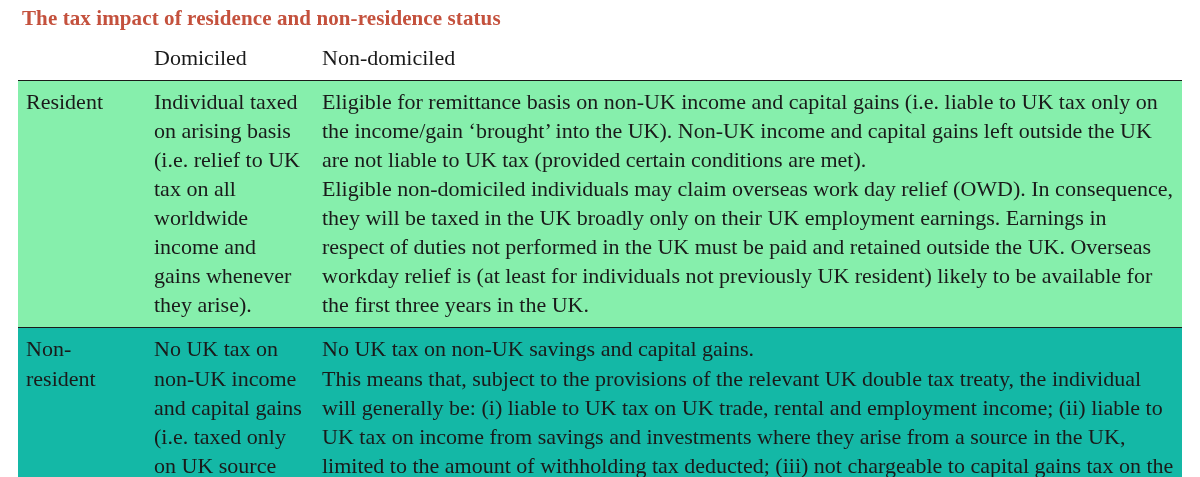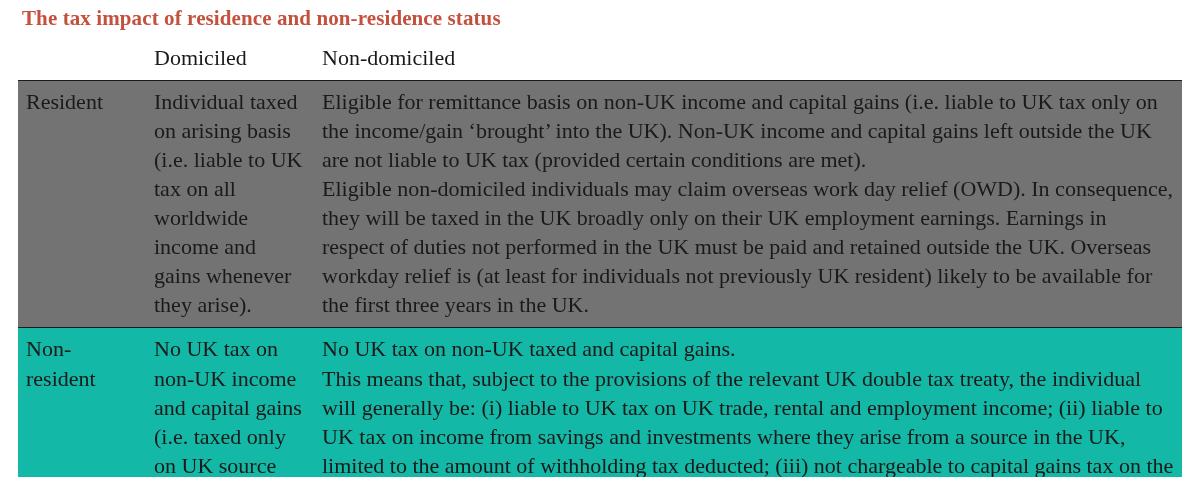--- a/index.html
+++ b/index.html
@@ -55,21 +55,21 @@
   }
   .head-row th.blank { border: none; }
 
   .rowline-top {
     border-top: 1.6px solid #1a1a1a;
   }
   .rowline-bottom {
     border-bottom: 1.6px solid #1a1a1a;
   }
   tr.resident-row td {
-    background: #737373;
+    background: #86efac;
   }
   tr.nonresident-row td {
     background: #14b8a6;
   }
   td.rowlabel {
     font-weight: bold;
   }
   p.para {
     margin: 0;
   }
@@ -100,31 +100,31 @@
     <thead>
       <tr class="head-row">
         <th class="blank"></th>
         <th>Domiciled</th>
         <th>Non-domiciled</th>
       </tr>
     </thead>
     <tbody>
       <tr class="resident-row">
         <td class="rowlabel rowline-top rowline-bottom">Resident</td>
-        <td class="rowline-top rowline-bottom">Individual taxed on arising basis (i.e. liable to UK tax on all worldwide income and gains whenever they arise).</td>
+        <td class="rowline-top rowline-bottom">Individual taxed on arising basis (i.e. relief to UK tax on all worldwide income and gains whenever they arise).</td>
         <td class="rowline-top rowline-bottom">
           <p class="para">Eligible for remittance basis on non-UK income and capital gains (i.e. liable to UK tax only on the income/gain ‘brought’ into the UK). Non-UK income and capital gains left outside the UK are not liable to UK tax (provided certain conditions are met).</p>
           <p class="para">Eligible non-domiciled individuals may claim overseas work day relief (OWD). In consequence, they will be taxed in the UK broadly only on their UK employment earnings. Earnings in respect of duties not performed in the UK must be paid and retained outside the UK. Overseas workday relief is (at least for individuals not previously UK resident) likely to be available for the first three years in the UK.</p>
         </td>
       </tr>
       <tr class="nonresident-row">
         <td class="rowlabel rowline-bottom">Non-resident</td>
         <td class="rowline-bottom">No UK tax on non-UK income and capital gains (i.e. taxed only on UK source income and gains).</td>
         <td class="rowline-bottom">
-          <p class="para">No UK tax on non-UK taxed and capital gains.</p>
+          <p class="para">No UK tax on non-UK savings and capital gains.</p>
           <p class="para">This means that, subject to the provisions of the relevant UK double tax treaty, the individual will generally be: (i) liable to UK tax on UK trade, rental and employment income; (ii) liable to UK tax on income from savings and investments where they arise from a source in the UK, limited to the amount of withholding tax deducted; (iii) not chargeable to capital gains tax on the disposal of UK assets unless the gain is made on the disposal of assets situated in the UK that are used or held for the purposes of a UK trade; and (iv) not liable to UK tax on their overseas income and gains.</p>
         </td>
       </tr>
     </tbody>
   </table>
 
   <div class="source">Source: Herbert Smith Freehills.</div>
 
 </div>
 

